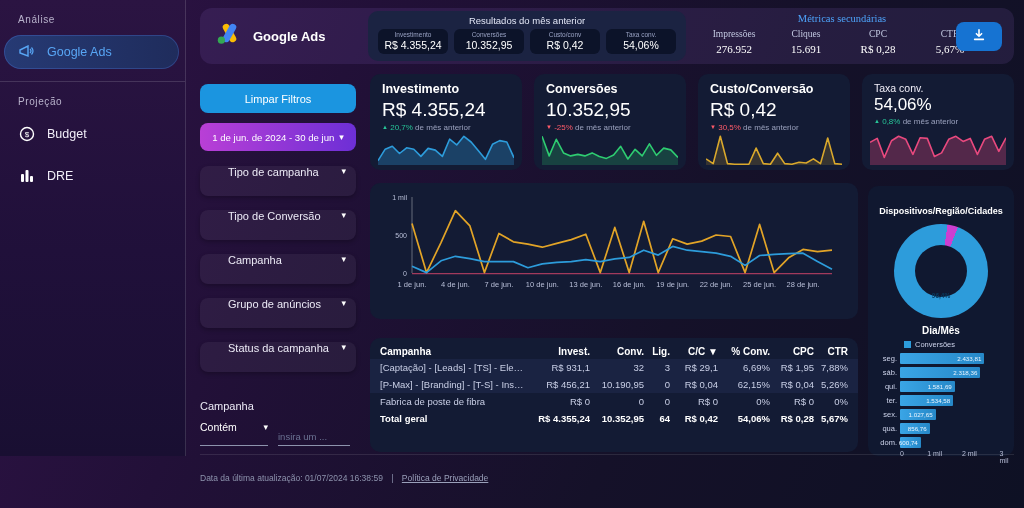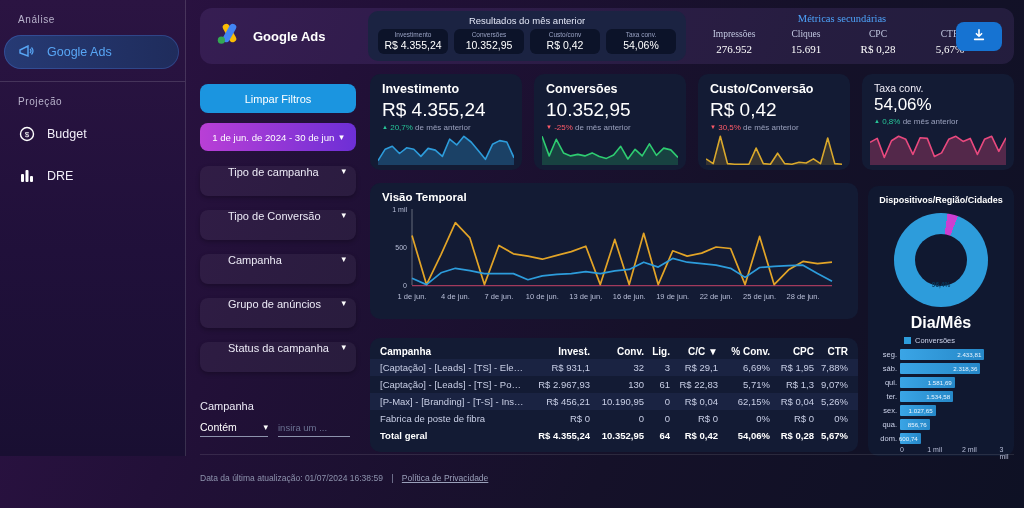--- a/index.html
+++ b/index.html
@@ -47,48 +47,48 @@
     align-items:center; justify-content:center; gap:5px; font-size:9.6px; cursor:pointer; }
   #dropdowns { position:absolute; left:200px; top:166px; width:156px; }
   .dd { height:30px; margin-bottom:14px; background:rgba(255,255,255,.05); border-radius:8px;
     display:flex; align-items:flex-start; justify-content:space-between; padding:0 10px 0 28px;
     font-size:11px; color:#eceaf6; cursor:pointer; box-shadow:0 2px 4px rgba(0,0,0,.25); }
   .caret { font-size:9px; color:#fff; }
   #search-block { position:absolute; left:200px; top:400px; width:156px; }
   .search-label { font-size:11px; color:#eceaf6; margin-bottom:9px; }
   .search-row { display:flex; gap:10px; align-items:flex-end; }
   .operator { width:68px; display:flex; justify-content:space-between; align-items:center;
-    border-bottom:1px solid #8d93ad; padding-bottom:3px; font-size:10.5px; cursor:pointer; }
+    border-bottom:1px solid #8d93ad; padding-bottom:12px; font-size:10.5px; cursor:pointer; }
   .search-input { width:72px; background:transparent; border:none; border-bottom:1px solid #8d93ad;
     font-size:9.5px; color:#cfd3e8; font-family:inherit; padding-bottom:3px; }
   .search-input::placeholder { color:#6b7292; }
   
   #kpis { position:absolute; left:370px; top:74px; width:644px; display:flex; gap:12px; }
   .kpi { width:152px; height:96px; background:#131b34; border-radius:10px; padding:8px 12px 0;
     position:relative; overflow:hidden; }
   .kpi-title { font-size:12.5px; font-weight:bold; }
   .kpi-value { font-size:19px; margin-top:3px; }
   .kpi.small .kpi-title { font-size:10.5px; font-weight:normal; color:#f0eef8; }
   .kpi.small .kpi-value { font-size:17px; margin-top:1px; }
   .kpi-delta { font-size:8px; color:#9aa1bd; margin-top:2px; }
   .kpi-delta .arr { font-size:6px; vertical-align:1px; }
   .kpi svg { position:absolute; left:8px; bottom:3px; }
   
   .panel { background:#131b34; border-radius:10px; position:absolute; }
   #temporal-card { left:370px; top:183px; width:488px; height:136px; padding:8px 12px; }
   .panel-title { font-size:11.5px; font-weight:bold; }
   
   #right-card { left:868px; top:186px; width:146px; height:270px; background:#101830; }
-  .rc-title { font-size:9px; font-weight:bold; text-align:center; margin-top:9px; }
+  .rc-title { font-size:9px; font-weight:bold; text-align:center; margin-top:20px; }
   #donut { width:94px; height:94px; border-radius:50%; margin:8px auto 0; position:relative; }
   #donut-hole { position:absolute; left:50%; top:50%; width:52px; height:52px; border-radius:50%;
     background:#101830; transform:translate(-50%,-50%); }
   #donut-label { position:absolute; left:50%; top:76%; transform:translate(-50%,-50%);
     font-size:6.5px; color:#083a5e; font-weight:bold; }
-  .rc-subtitle { font-size:16px; font-weight:bold; text-align:center; margin-top:7px; }
+  .rc-subtitle { font-size:10px; font-weight:bold; text-align:center; margin-top:7px; }
   #bar-legend { display:flex; align-items:center; gap:4px; margin:4px 0 3px 36px; }
   #bar-legend .chip { width:7px; height:7px; background:#2d9cdb; }
   #bar-legend span.lbl { font-size:7.5px; color:#cdd3ea; }
   #bars { margin:0 10px 0 6px; }
   .bar-row { display:flex; align-items:center; height:12px; margin-bottom:2px; }
   .bar-cat { width:26px; font-size:7.5px; color:#cdd3ea; text-align:right; padding-right:3px; }
   .bar-track { flex:1; position:relative; height:11px; }
   .bar-fill { height:11px; background:linear-gradient(90deg,#3aa5e6,#2688c8); border-radius:1px;
     display:flex; align-items:center; justify-content:flex-end; }
   .bar-val { font-size:6.2px; color:#eaf5ff; padding-right:3px; white-space:nowrap; }
@@ -278,21 +278,20 @@
       <div class="kpi-value">54,06%</div>
       <div class="kpi-delta"><span class="arr" style="color: rgb(39, 197, 152);">▲</span><span style="color: rgb(39, 197, 152);"> 0,8% </span><span>de mês anterior</span></div>
       <svg width="136" height="36">
         <path d="M0,34 L0.0,11.3 L7.2,7.4 L14.3,26.4 L21.5,9.8 L28.6,5.3 L35.8,8.3 L42.9,23.4 L50.1,6.8 L57.3,7.4 L64.4,25.5 L71.6,21.9 L78.7,8.3 L85.9,5.3 L93.1,10.4 L100.2,7.4 L107.4,23.4 L114.5,8.3 L121.7,5.3 L128.8,20.4 L136.0,6.8 L136,34 Z" fill="rgba(232,73,126,0.30)" stroke="none"></path>
         <polyline points="0.0,11.3 7.2,7.4 14.3,26.4 21.5,9.8 28.6,5.3 35.8,8.3 42.9,23.4 50.1,6.8 57.3,7.4 64.4,25.5 71.6,21.9 78.7,8.3 85.9,5.3 93.1,10.4 100.2,7.4 107.4,23.4 114.5,8.3 121.7,5.3 128.8,20.4 136.0,6.8" fill="none" stroke="#e8497e" stroke-width="1.6" stroke-linejoin="round"></polyline>
       </svg>
     </div>
   </div>
 
 <section class="panel" id="temporal-card">
-  <div class="panel-title">Visão Temporal</div>
   <svg id="temporal-svg" width="464" height="112">
       <line x1="30" y1="6" x2="30" y2="82" stroke="rgba(255,255,255,.45)" stroke-width="0.8"></line>
       <line x1="30" y1="82.6" x2="450" y2="82.6" stroke="#a23a5c" stroke-width="1.3"></line>
       <text x="25" y="84.5" text-anchor="end" font-size="7" fill="#b9bfd8">0</text>
       <text x="25" y="46.5" text-anchor="end" font-size="7" fill="#b9bfd8">500</text>
       <text x="25" y="8.5" text-anchor="end" font-size="7" fill="#b9bfd8">1 mil</text>
       <text x="30" y="96" text-anchor="middle" font-size="7.5" fill="#b9bfd8">1 de jun.</text>
       <text x="73.44827586206897" y="96" text-anchor="middle" font-size="7.5" fill="#b9bfd8">4 de jun.</text>
       <text x="116.89655172413794" y="96" text-anchor="middle" font-size="7.5" fill="#b9bfd8">7 de jun.</text>
       <text x="160.3448275862069" y="96" text-anchor="middle" font-size="7.5" fill="#b9bfd8">10 de jun.</text>
@@ -399,30 +398,20 @@
       <div class="t-row t-body-row striped">
         <div class="t-cell-name">[Captação] - [Leads] - [TS] - Eletroduto Corrugado</div>
         <div class="t-cell-num">R$ 931,1</div>
         <div class="t-cell-num">32</div>
         <div class="t-cell-num">3</div>
         <div class="t-cell-num">R$ 29,1</div>
         <div class="t-cell-num">6,69%</div>
         <div class="t-cell-num">R$ 1,95</div>
         <div class="t-cell-num">7,88%</div>
       </div>
-      <div class="t-row t-body-row">
-        <div class="t-cell-name">[Captação] - [Leads] - [TS] - Postes</div>
-        <div class="t-cell-num">R$ 2.967,93</div>
-        <div class="t-cell-num">130</div>
-        <div class="t-cell-num">61</div>
-        <div class="t-cell-num">R$ 22,83</div>
-        <div class="t-cell-num">5,71%</div>
-        <div class="t-cell-num">R$ 1,3</div>
-        <div class="t-cell-num">9,07%</div>
-      </div>
       <div class="t-row t-body-row striped">
         <div class="t-cell-name">[P-Max] - [Branding] - [T-S] - Institucional + Produt...</div>
         <div class="t-cell-num">R$ 456,21</div>
         <div class="t-cell-num">10.190,95</div>
         <div class="t-cell-num">0</div>
         <div class="t-cell-num">R$ 0,04</div>
         <div class="t-cell-num">62,15%</div>
         <div class="t-cell-num">R$ 0,04</div>
         <div class="t-cell-num">5,26%</div>
       </div>

